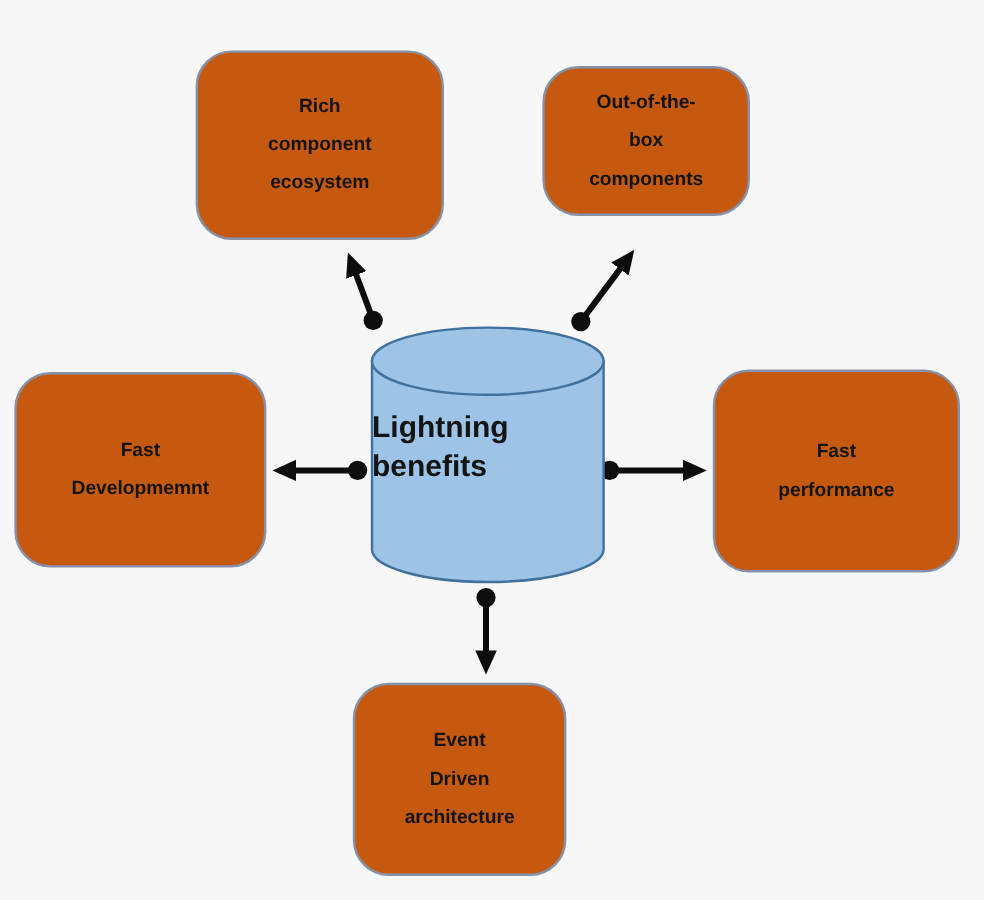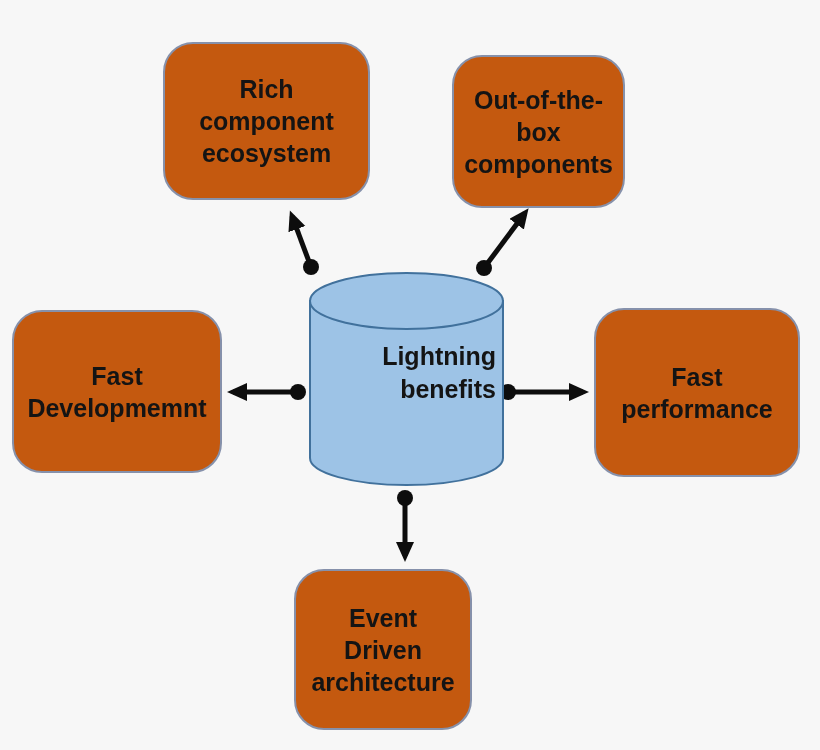--- a/index.html
+++ b/index.html
@@ -28,40 +28,40 @@
     border:2px solid var(--node-border);
     border-radius:30px;
     display:flex;
     align-items:center;
     justify-content:center;
     box-sizing:border-box;
     text-align:center;
   }
   .node-label{
     font-weight:700;
-    font-size:25px;
+    font-size:16px;
     line-height:32px;
     color:var(--text);
     white-space:pre-line;
   }
   .node-rich{left:163px;top:42px;width:207px;height:158px;}
-  .node-oob{left:452px;top:55px;width:173px;height:153px;}
+  .node-oob{left:452px;top:55px;width:173px;height:125px;}
   .node-fastdev{left:12px;top:310px;width:210px;height:163px;}
   .node-fastperf{left:594px;top:308px;width:206px;height:169px;}
   .node-event{left:294px;top:569px;width:178px;height:161px;}
   .diagram-svg{
     position:absolute;
     left:0;top:0;
     width:820px;height:750px;
   }
   .cylinder-label{
     position:absolute;
     left:310px;top:340px;
     width:186px;
-    text-align:right;
+    text-align:left;
     font-weight:700;
     font-size:25px;
     line-height:33px;
     color:var(--text);
     white-space:pre-line;
   }
 </style>
 </head>
 <body>
 

